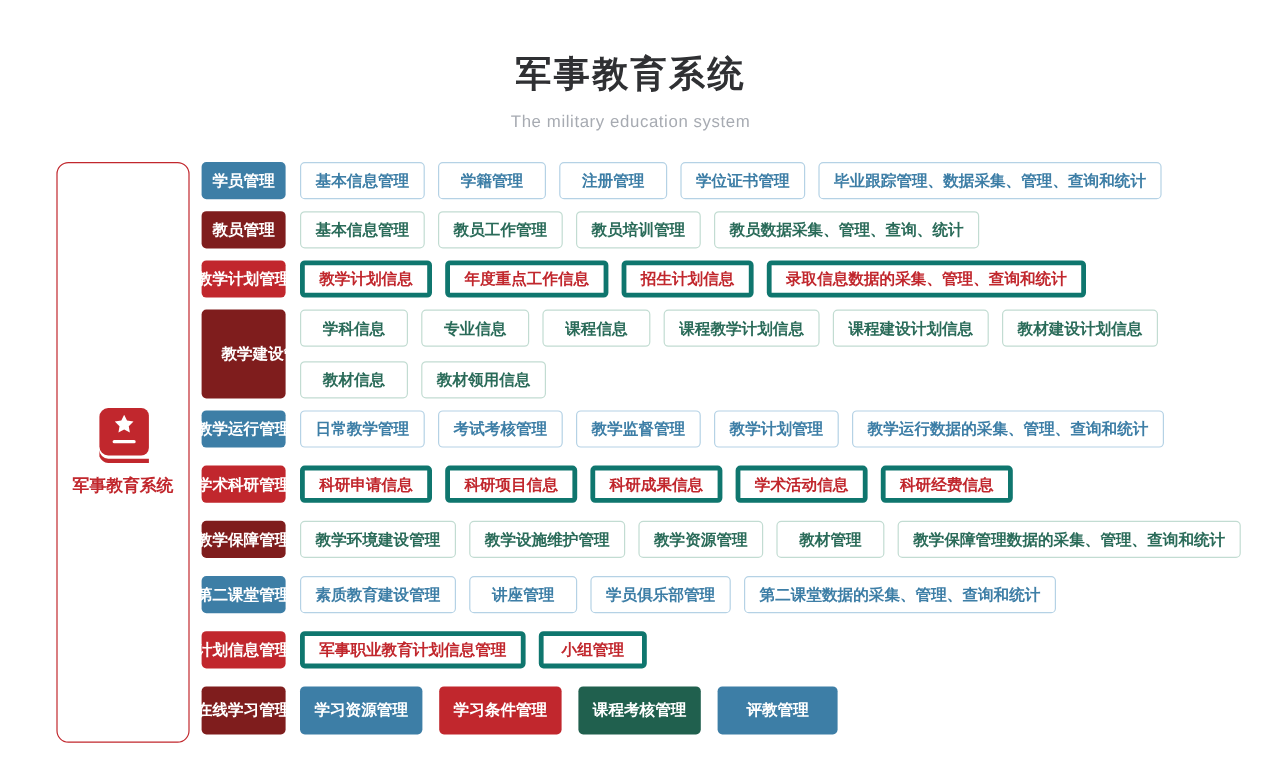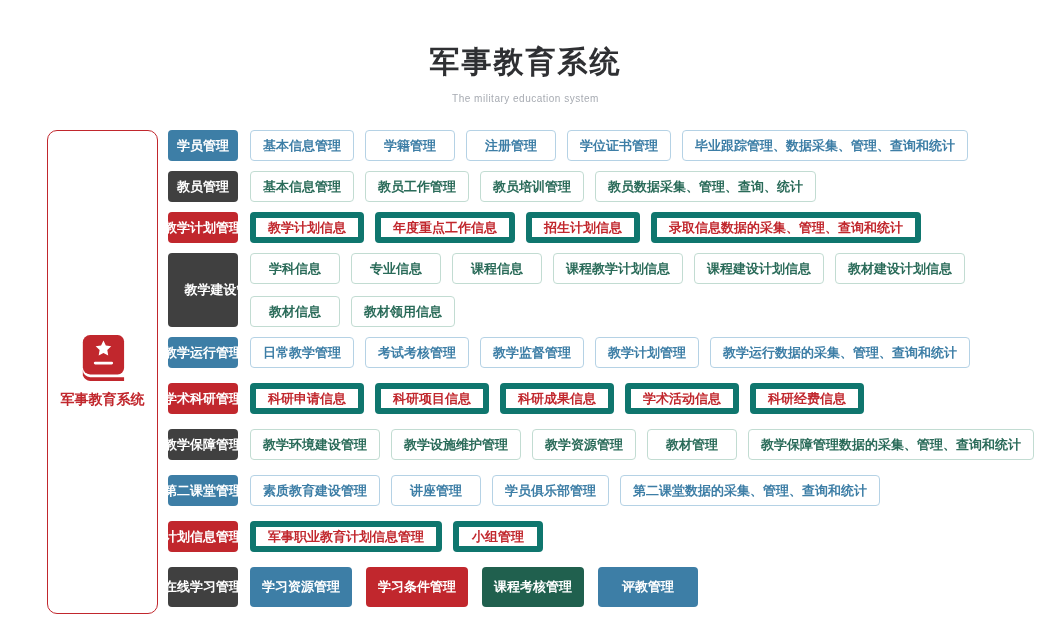--- a/index.html
+++ b/index.html
@@ -6,21 +6,21 @@
   html, body { background: #ffffff; }
   body {
     font-family: "Liberation Sans", "DejaVu Sans", sans-serif;
     width: 1051px; height: 636px; overflow: hidden;
   }
   .page { width: 1051px; height: 636px; position: relative; }
 
   
   .page-header { text-align: center; padding-top: 42px; }
   .page-title { font-size: 30px; font-weight: bold; color: #2f3033; letter-spacing: 2px; }
-  .page-subtitle { font-size: 10px; color: #a7abb2; margin-top: 10px; letter-spacing: 0.5px; }
+  .page-subtitle { font-size: 14px; color: #a7abb2; margin-top: 10px; letter-spacing: 0.5px; }
 
   
   .content { display: flex; align-items: flex-start; margin: 26px 0 0 47px; }
 
   .side-panel {
     width: 111px; height: 484px; flex-shrink: 0;
     border: 1px solid #c1272d; border-radius: 10px;
     display: flex; flex-direction: column; align-items: center; justify-content: center;
   }
   .side-icon { width: 44px; height: 46px; margin-bottom: 10px; }
@@ -35,38 +35,38 @@
   .hdr {
     width: 70px; height: 31px; flex-shrink: 0; margin-right: 12px;
     border-radius: 4px; color: #ffffff; font-size: 13px; font-weight: bold;
     display: flex; align-items: center; justify-content: center;
     white-space: nowrap; cursor: pointer;
   }
   .hdr-tall { height: 74px; padding-left: 41px; }
   .hdr-big  { height: 40px; }
 
   .c-blue  { background: #3d7ea6; }
-  .c-green { background: #404040; }
+  .c-green { background: #7f1d1d; }
   .c-red   { background: #c1272d; }
 
   .items { display: flex; }
   .items-col { display: flex; flex-direction: column; }
   .items-col .items + .items { margin-top: 12px; }
 
   .item {
     height: 31px; min-width: 90px; padding: 0 12px; margin-right: 11px;
     background: #ffffff; border-radius: 4px;
     display: flex; align-items: center; justify-content: center;
     font-size: 13px; font-weight: bold; white-space: nowrap; cursor: pointer;
   }
   .item:last-child { margin-right: 0; }
 
   .i-blue  { color: #3d7ea6; border: 1px solid #b5d2e5; }
   .i-green { color: #2a6b59; border: 1px solid #c2dcd2; }
-  .i-red   { color: #c1272d; border: 6px solid #0f766e; }
+  .i-red   { color: #c1272d; border: 4px solid #0f766e; }
 
   .item.filled { height: 40px; min-width: 100px; color: #fff; border: none; margin-right: 14px; }
   .f-blue  { background: #3d7ea6; }
   .f-green { background: #20604e; }
   .f-red   { background: #c1272d; }
 </style>
 </head>
 <body>
 
 <div class="page">

